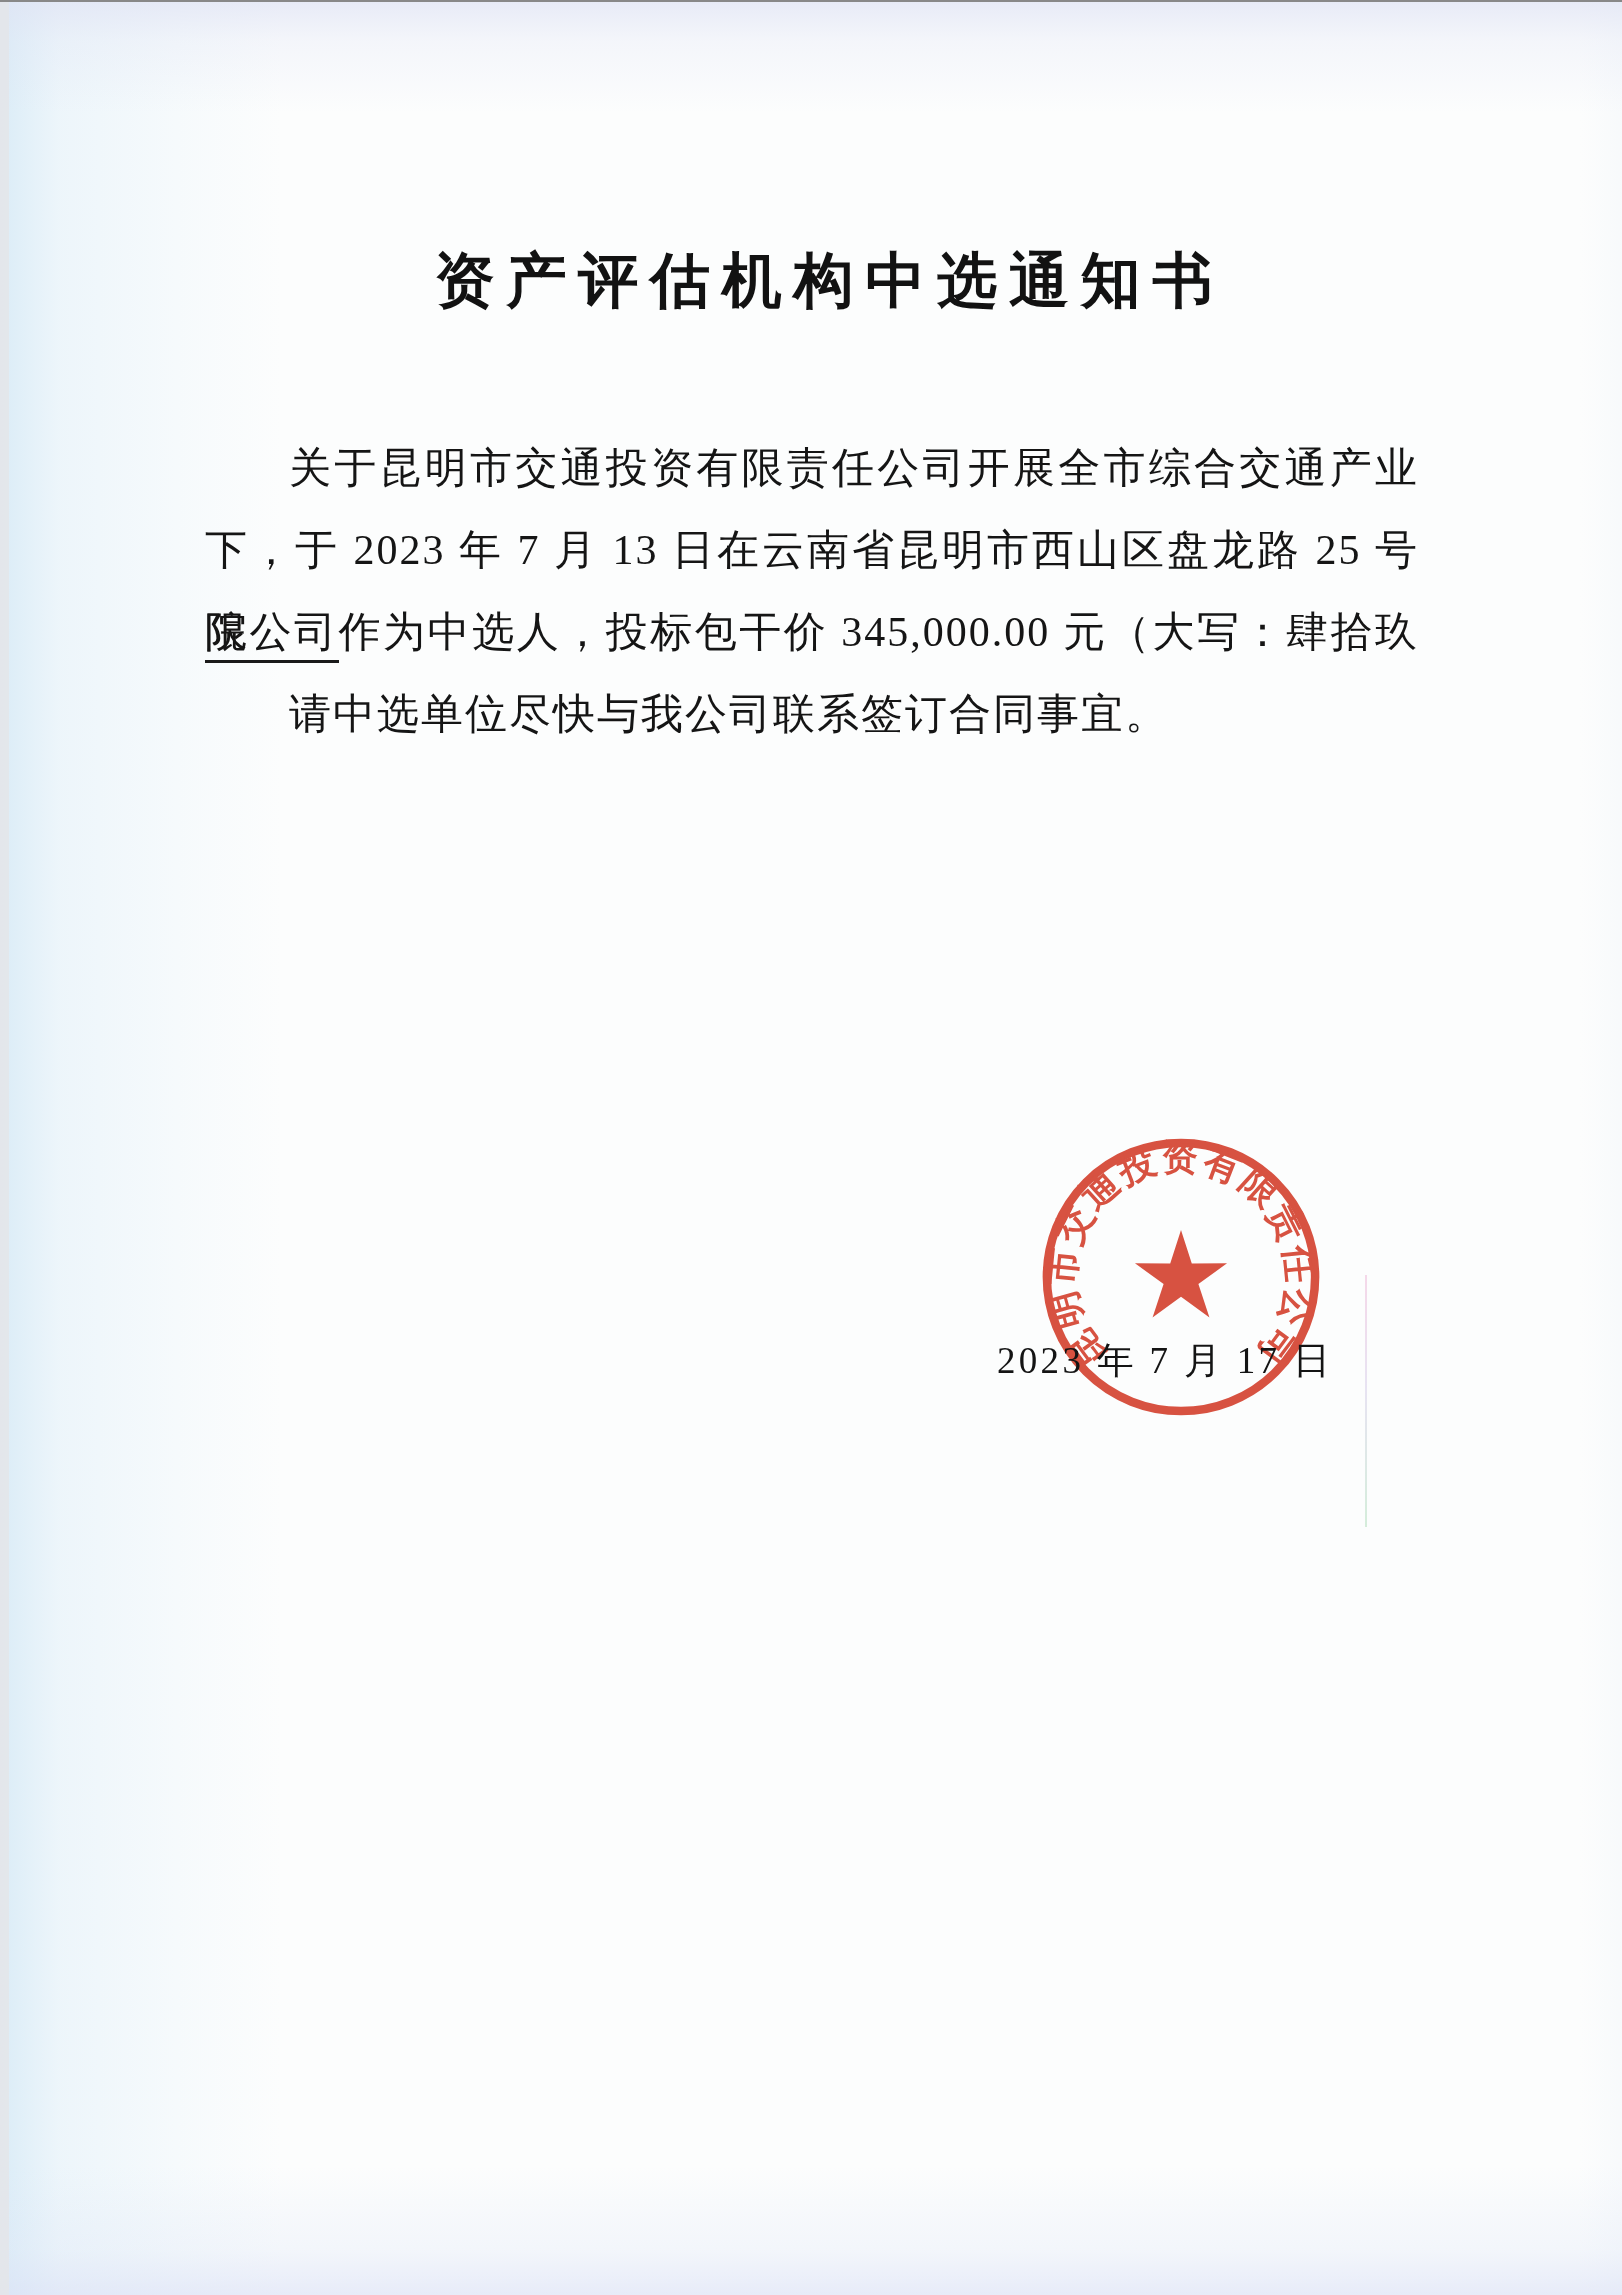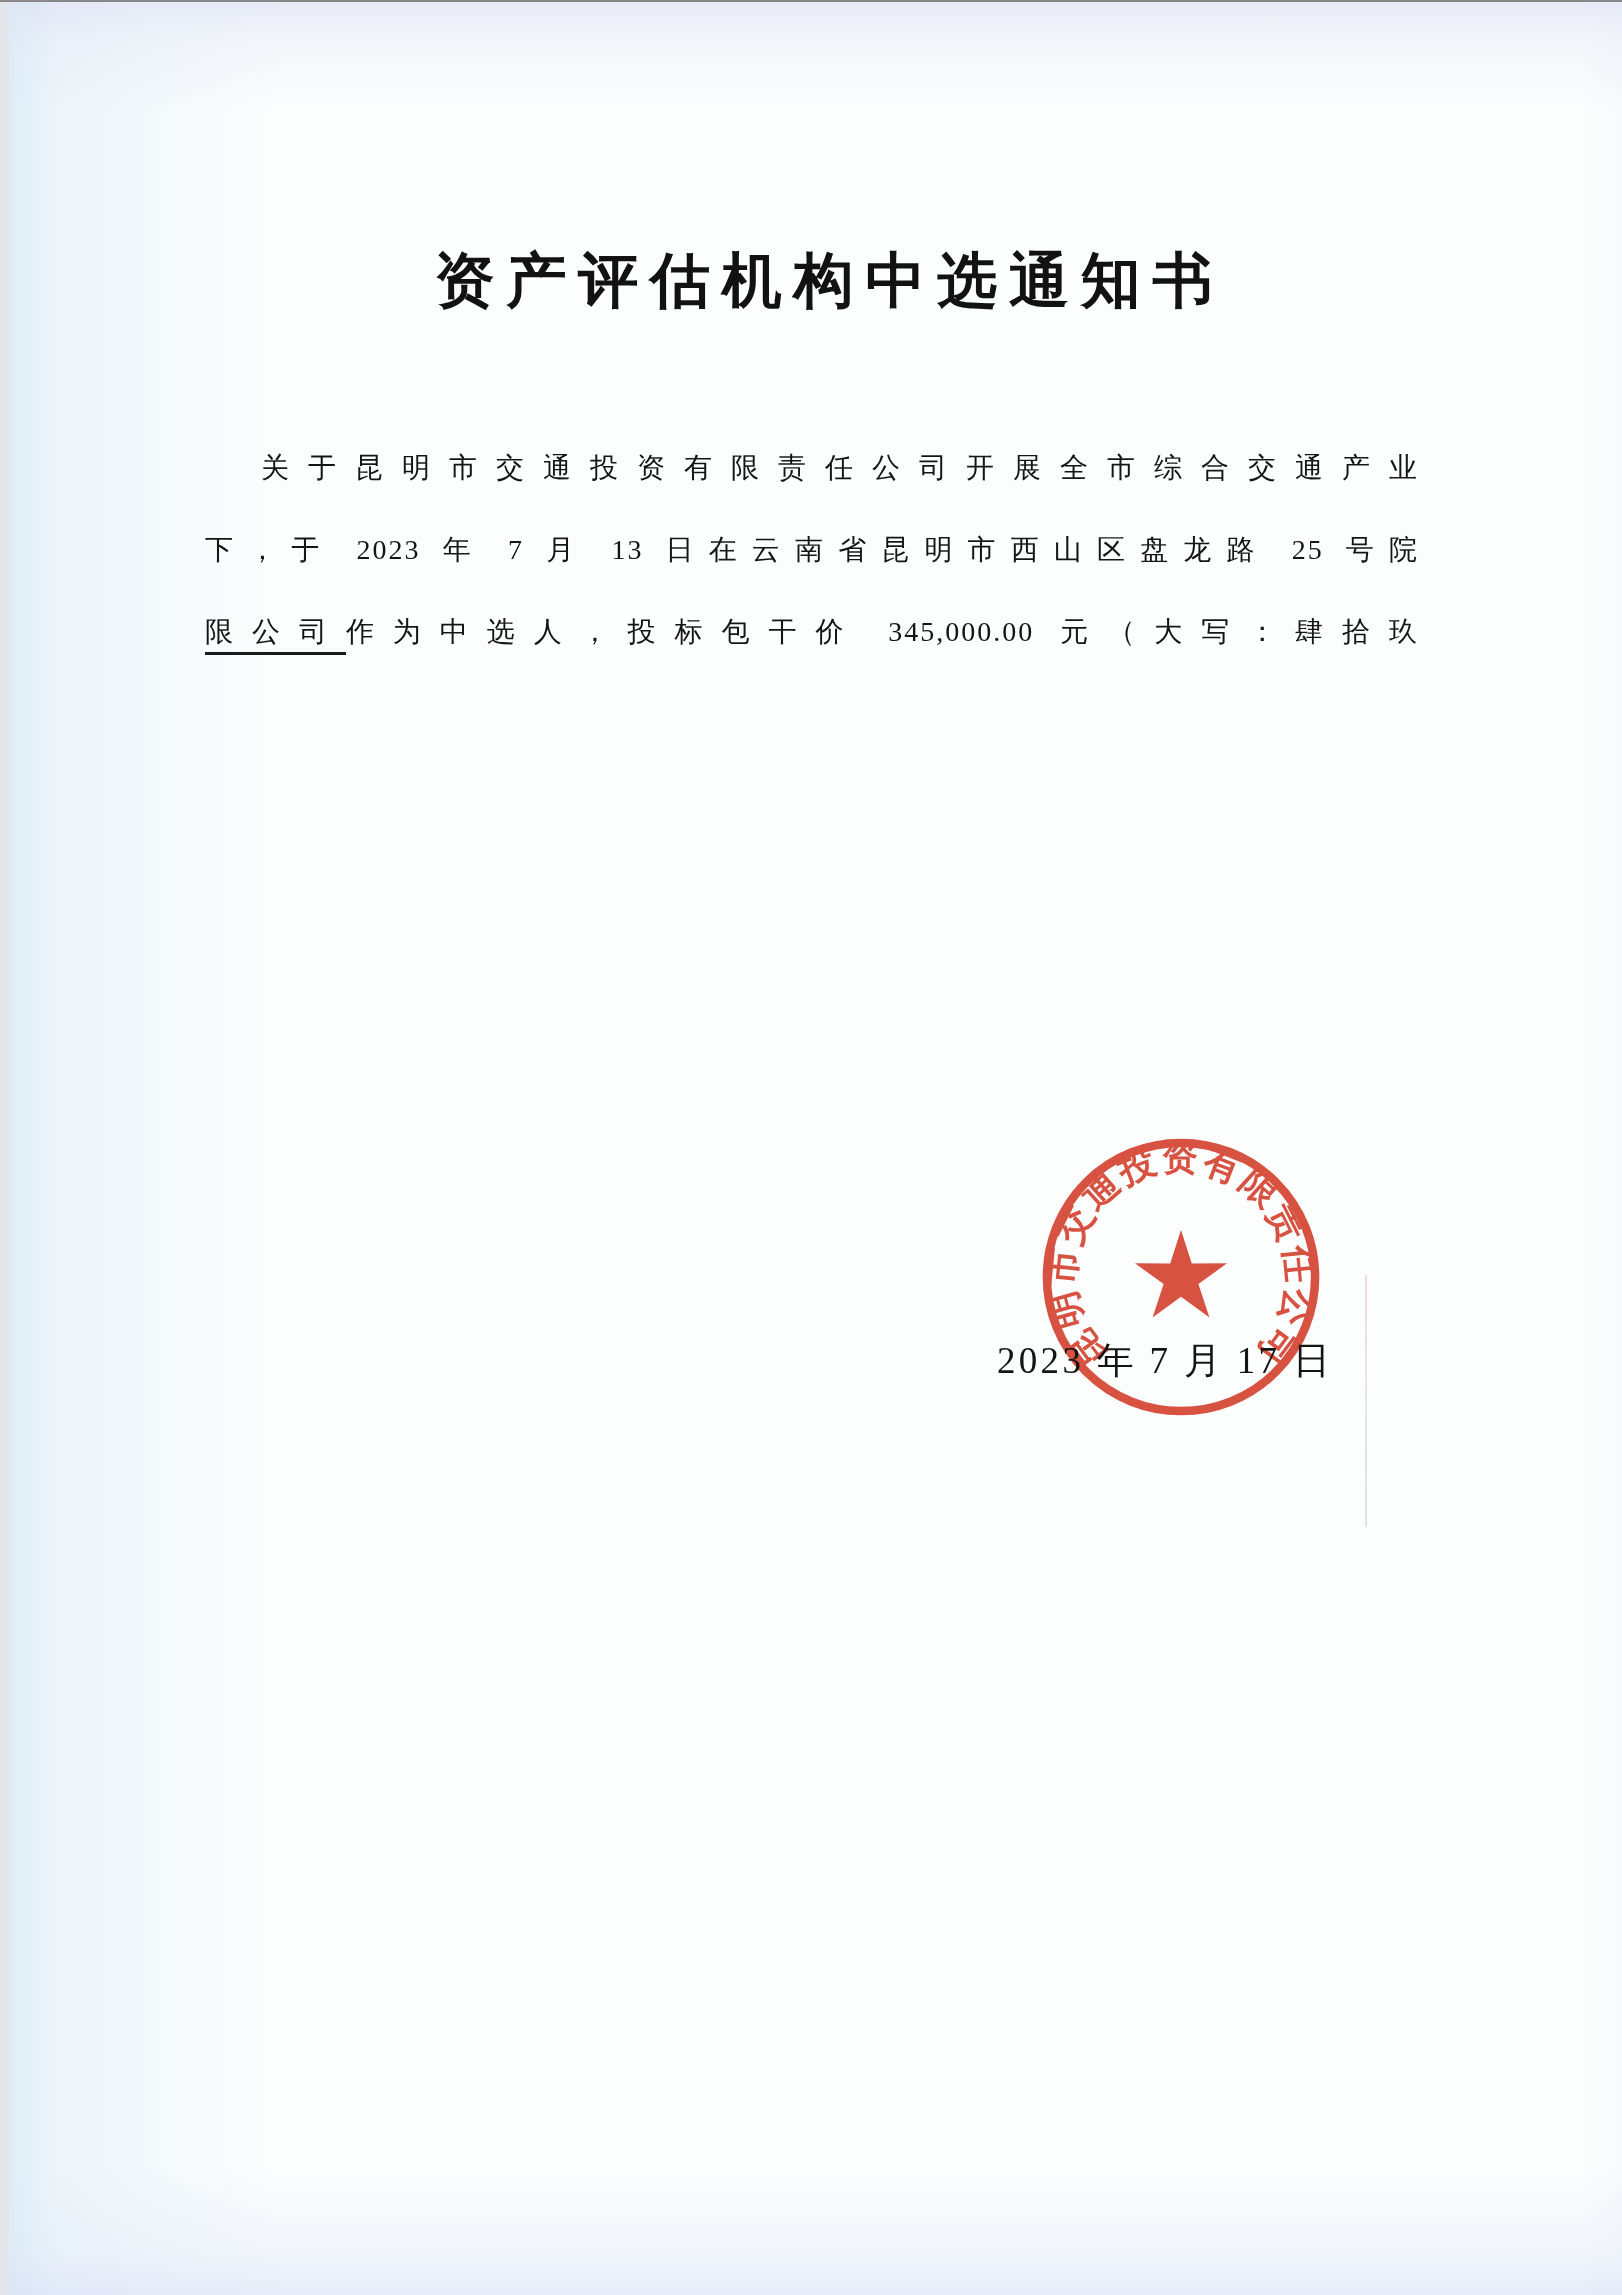--- a/index.html
+++ b/index.html
@@ -24,21 +24,21 @@
     background: #e4e5e9; opacity: 0.85;
   }
   .title {
     position: absolute; top: 243px; left: 0; width: 100%;
     margin: 0; text-align: center;
     font-size: 60px; font-weight: 700; letter-spacing: 11.8px;
     line-height: 1.2; color: #121212;
   }
   .body-text {
     position: absolute; left: 205px; top: 425px; width: 1214px;
-    font-size: 28px; letter-spacing: 2px; color: #151515;
+    font-size: 42px; letter-spacing: 2px; color: #151515;
   }
   .line { height: 82px; line-height: 82px; white-space: nowrap; }
   .line.just { text-align: justify; text-align-last: justify; text-justify: inter-character; white-space: normal; }
   .line.indent { text-indent: 2em; }
   .ul { border-bottom: 3.3px solid #1a1a1a; padding-bottom: 5.2px; }
   .date-line {
     position: absolute; left: 997px; top: 1334px;
     font-size: 37px; letter-spacing: 3.3px; color: #141414; z-index: 3;
     white-space: nowrap;
   }
@@ -62,20 +62,21 @@
 <div class="page">
 
   <div class="edge-strip"></div>
 
   <h1 class="title">资产评估机构中选通知书</h1>
 
   <div class="body-text">
     <div class="line just indent">关于昆明市交通投资有限责任公司开展全市综合交通产业</div>
     <div class="line just">下，于 2023 年 7 月 13 日在云南省昆明市西山区盘龙路 25 号院</div>
     <div class="line just"><span class="ul">限公司</span><span>作为中选人，投标包干价 345,000.00 元（大写：肆拾玖</span></div>
+    <div class="line indent">请中选单位尽快与我公司联系签订合同事宜。</div>
   </div>
 
   <svg class="seal" viewBox="0 0 480 480" aria-hidden="true">
     <circle cx="240" cy="240" r="205" fill="none" stroke-width="13" stroke="#d23b28"></circle>
     <path transform="translate(240,242)" d="M 0,-74 L 16.5,-22.7 L 70.4,-22.9 L 26.6,8.7 L 43.5,59.9 L 0,28 L -43.5,59.9 L -26.6,8.7 L -70.4,-22.9 L -16.5,-22.7 Z" fill="#d23b28"></path>
     <path id="sealArc" d="M 139.7 368.4 A 163 163 0 1 1 340.3 368.4" fill="none"></path>
     <text fill="#d23b28">
       <textPath href="#sealArc" startOffset="50%" text-anchor="middle">昆明市交通投资有限责任公司</textPath>
     </text>
   </svg>

